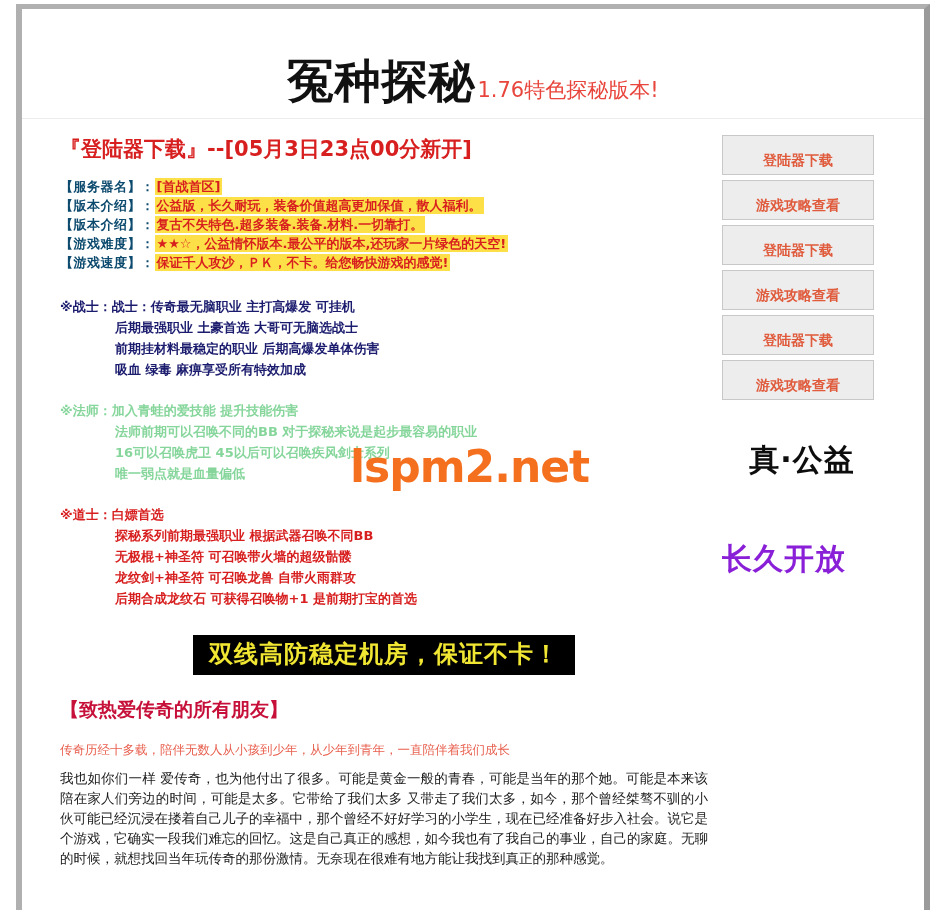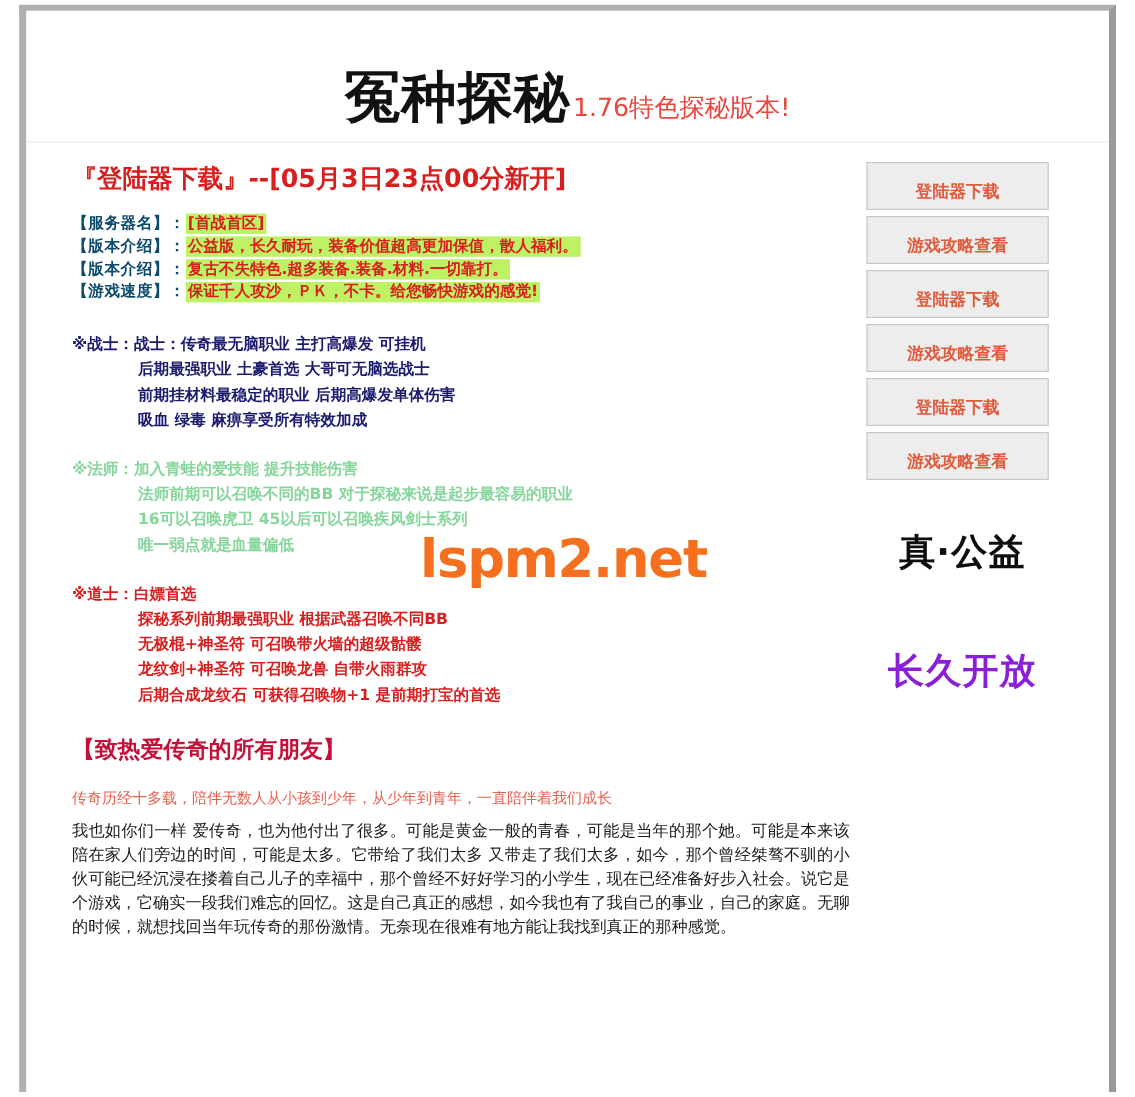--- a/index.html
+++ b/index.html
@@ -108,21 +108,21 @@
     font-weight: bold;
     color: #d81f1f;
     line-height: 19px;
     white-space: nowrap;
   }
   .spec-label {
     color: #0c4a6e;
     letter-spacing: 0.5px;
   }
   .spec-value {
-    background: #bef264;
+    background: #fde047;
     color: #d81f1f;
     padding: 1px 2px;
   }
   .spec-value.stars { letter-spacing: 0px; }
 
   
   .class-block {
     margin: 0 0 20px 0;
     white-space: nowrap;
   }
@@ -214,21 +214,20 @@
     text-align: center;
     font-family: "DejaVu Sans", sans-serif;
     font-size: 30px;
     font-weight: bold;
     color: #0d0d0d;
     letter-spacing: 1px;
     white-space: nowrap;
   }
   .side-slogan-2 {
     margin-top: 58px;
-    text-align: center;
     font-family: "DejaVu Sans", sans-serif;
     font-size: 30px;
     font-weight: bold;
     color: #8a1fd8;
     letter-spacing: 1px;
     white-space: nowrap;
   }
 
   
   .watermark {
@@ -264,20 +263,23 @@
 
       <ul class="spec-list">
         <li class="spec-row">
           <span class="spec-label">【服务器名】：</span><span class="spec-value">[首战首区]</span>
         </li>
         <li class="spec-row">
           <span class="spec-label">【版本介绍】：</span><span class="spec-value">公益版，长久耐玩，装备价值超高更加保值，散人福利。</span>
         </li>
         <li class="spec-row">
           <span class="spec-label">【版本介绍】：</span><span class="spec-value">复古不失特色.超多装备.装备.材料.一切靠打。</span>
+        </li>
+        <li class="spec-row">
+          <span class="spec-label">【游戏难度】：</span><span class="spec-value stars">★★☆，公益情怀版本.最公平的版本,还玩家一片绿色的天空!</span>
         </li>
         <li class="spec-row">
           <span class="spec-label">【游戏速度】：</span><span class="spec-value">保证千人攻沙，ＰＫ，不卡。给您畅快游戏的感觉!</span>
         </li>
       </ul>
 
       <div class="class-block cls-warrior">
         <div class="class-line">
           <span class="tag">※战士：</span><span>战士：传奇最无脑职业  主打高爆发  可挂机</span>
         </div>
@@ -298,20 +300,23 @@
       <div class="class-block cls-taoist">
         <div class="class-line">
           <span class="tag">※道士：</span><span>白嫖首选</span>
         </div>
         <div class="class-line indent">探秘系列前期最强职业  根据武器召唤不同BB</div>
         <div class="class-line indent">无极棍+神圣符  可召唤带火墙的超级骷髅</div>
         <div class="class-line indent">龙纹剑+神圣符  可召唤龙兽  自带火雨群攻</div>
         <div class="class-line indent">后期合成龙纹石  可获得召唤物+1  是前期打宝的首选</div>
       </div>
 
+      <div class="banner">
+        <span class="banner-box">双线高防稳定机房，保证不卡！</span>
+      </div>
 
       <div class="letter-title">【致热爱传奇的所有朋友】</div>
       <div class="letter-lead">传奇历经十多载，陪伴无数人从小孩到少年，从少年到青年，一直陪伴着我们成长</div>
       <div class="letter-body">我也如你们一样 爱传奇，也为他付出了很多。可能是黄金一般的青春，可能是当年的那个她。可能是本来该陪在家人们旁边的时间，可能是太多。它带给了我们太多 又带走了我们太多，如今，那个曾经桀骜不驯的小伙可能已经沉浸在搂着自己儿子的幸福中，那个曾经不好好学习的小学生，现在已经准备好步入社会。说它是个游戏，它确实一段我们难忘的回忆。这是自己真正的感想，如今我也有了我自己的事业，自己的家庭。无聊的时候，就想找回当年玩传奇的那份激情。无奈现在很难有地方能让我找到真正的那种感觉。</div>
 
     </div>
 
     <div class="sidebar">
       <div class="side-btn">登陆器下载</div>
       <div class="side-btn">游戏攻略查看</div>

